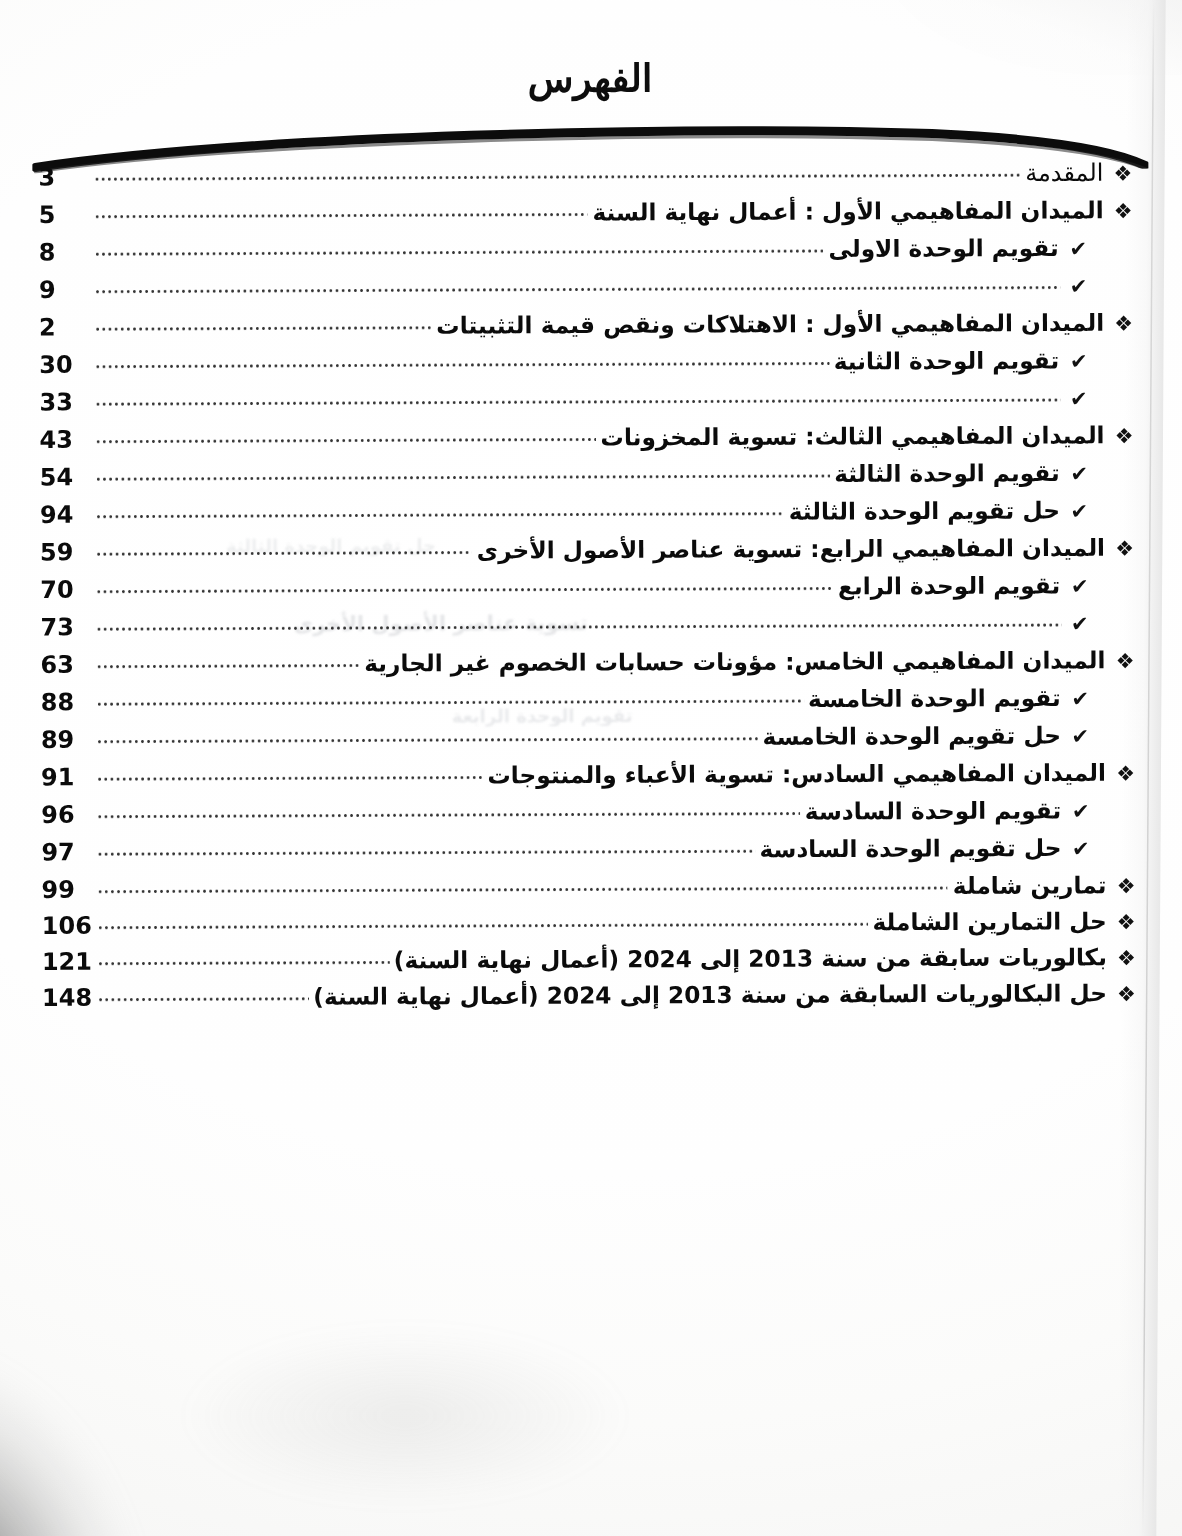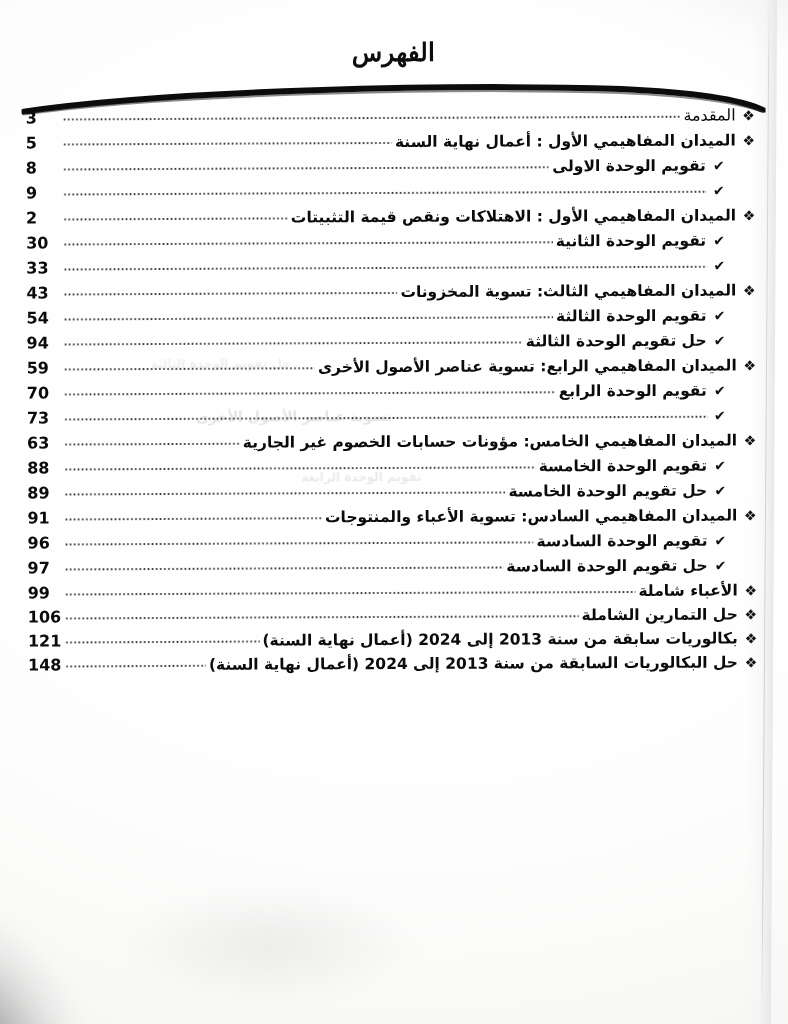--- a/index.html
+++ b/index.html
@@ -330,21 +330,21 @@
           <span class="pageno">96</span>
         </div>
         <div class="row lvl2">
           <span class="marker check">✔</span>
           <span class="label">حل تقويم الوحدة السادسة</span>
           <span class="leader"></span>
           <span class="pageno">97</span>
         </div>
         <div class="row lvl1 tight">
           <span class="marker diamond">❖</span>
-          <span class="label">الأعباء شاملة</span>
+          <span class="label">تمارين شاملة</span>
           <span class="leader"></span>
           <span class="pageno">99</span>
         </div>
         <div class="row lvl1 tight">
           <span class="marker diamond">❖</span>
           <span class="label">حل التمارين الشاملة</span>
           <span class="leader"></span>
           <span class="pageno">106</span>
         </div>
         <div class="row lvl1 tight">

